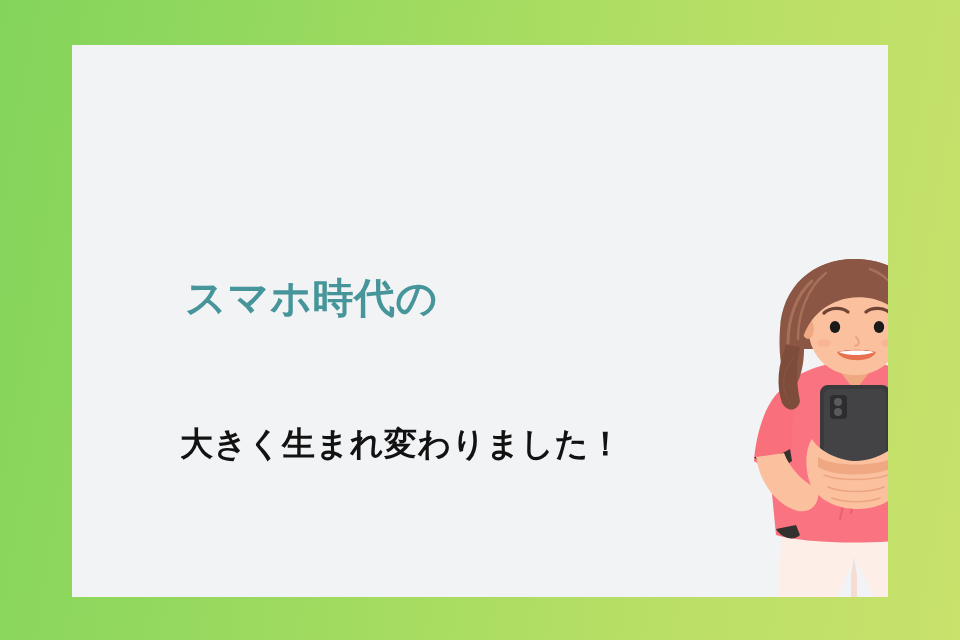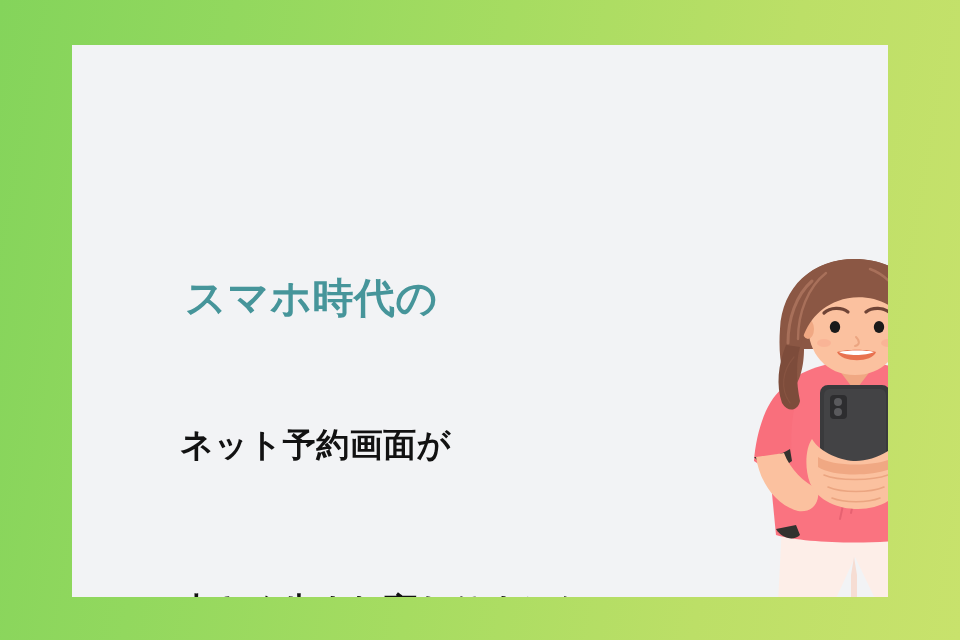--- a/index.html
+++ b/index.html
@@ -4,20 +4,21 @@
 <style>
   * { margin:0; padding:0; box-sizing:border-box; }
   html, body {
     width:960px; height:640px; overflow:hidden;
     font-family:"DejaVu Sans","Liberation Sans",sans-serif;
   }
   #stage {
     position:relative; width:960px; height:640px;
     background:linear-gradient(100deg,#84d45b 0%,#92d85e 22%,#a6dc61 48%,#bcdf67 75%,#c8e26c 100%);
     overflow:hidden;
+    font-family:Liberation Serif, serif;
   }
   #card {
     position:absolute; left:72px; top:45px; width:816px; height:552px;
     background:#f2f3f5; overflow:hidden;
   }
   
   #headline {
     position:absolute; left:113px; top:126px;
     color:#46959a;
     font-size:41px; line-height:51px;
@@ -46,21 +47,20 @@
 
 <div id="stage">
 
   <div id="card">
 
     <div id="headline">
       <span class="hl-line">スマホ時代の</span>
     </div>
 
     <div id="subhead">
-      <span class="sub-line">ネット予約画面が</span>
       <span class="sub-line">大きく生まれ変わりました！</span>
     </div>
 
     <div id="illus">
       <svg width="270" height="385" viewBox="0 0 270 385" xmlns="http://www.w3.org/2000/svg">
         <defs>
           <clipPath id="bodyclip">
               <rect x="0" y="0" width="270" height="385"></rect>
             </clipPath>
         </defs>

